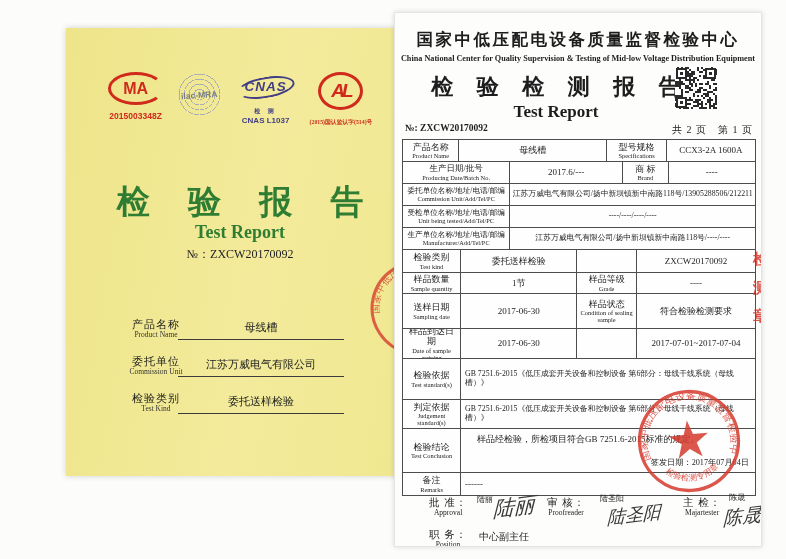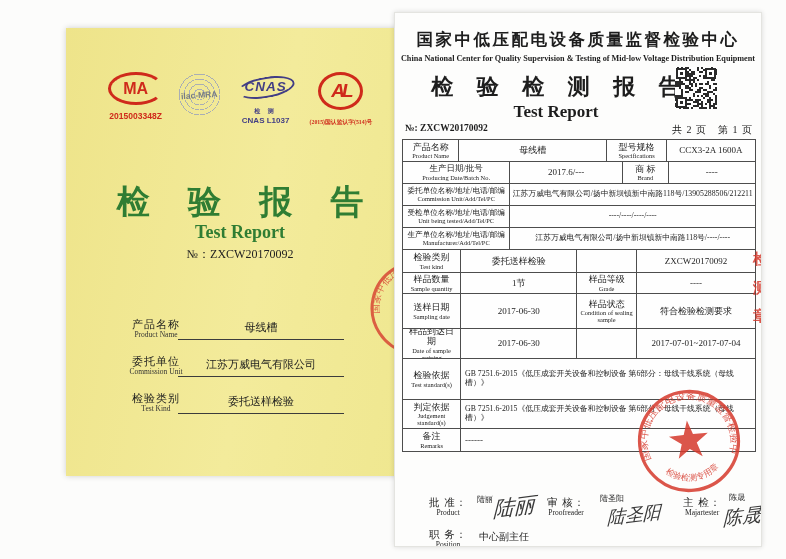--- a/index.html
+++ b/index.html
@@ -754,36 +754,46 @@
       <div class="trow" style="height:29px;">
         <div class="tc" style="width:16.5%;">
             <div class="zh">判定依据</div>
             <div class="en">Judgement standard(s)</div>
           </div>
         <div class="tc left-align" style="width:83.5%;">
             <div class="val sm">GB 7251.6-2015《低压成套开关设备和控制设备 第6部分：母线干线系统（母线槽）》</div>
           </div>
       </div>
 
+      <div class="trow" style="height:44px;">
+        <div class="tc" style="width:16.5%;">
+            <div class="zh">检验结论</div>
+            <div class="en">Test Conclusion</div>
+          </div>
+        <div class="tc left-align conc-cell" style="width:83.5%;">
+          <div class="val" style="padding-left:12px;">样品经检验，所检项目符合GB 7251.6-2015标准的规定。</div>
+          <div class="issue-date">签发日期：2017年07月04日</div>
+        </div>
+      </div>
 
       <div class="trow" style="height:22px;">
         <div class="tc" style="width:16.5%;">
             <div class="zh">备注</div>
             <div class="en">Remarks</div>
           </div>
         <div class="tc left-align" style="width:83.5%;">
             <div class="val">------</div>
           </div>
       </div>
     </div>
 
     <div class="sig-area">
       <div class="sig-lab" style="left:34px; top:8px;">
         <div class="zh">批  准：</div>
-        <div class="en">Product</div>
+        <div class="en">Approval</div>
       </div>
       <div class="printed" style="left:82px; top:5px;">陆丽</div>
       <div class="hand" style="left:98px; top:4px; font-size:21px;">陆丽</div>
 
       <div class="sig-lab" style="left:152px; top:8px;">
         <div class="zh">审  核：</div>
         <div class="en">Proofreader</div>
       </div>
       <div class="printed" style="left:205px; top:4px;">陆圣阳</div>
       <div class="hand" style="left:212px; top:14px; font-size:18px;">陆圣阳</div>

